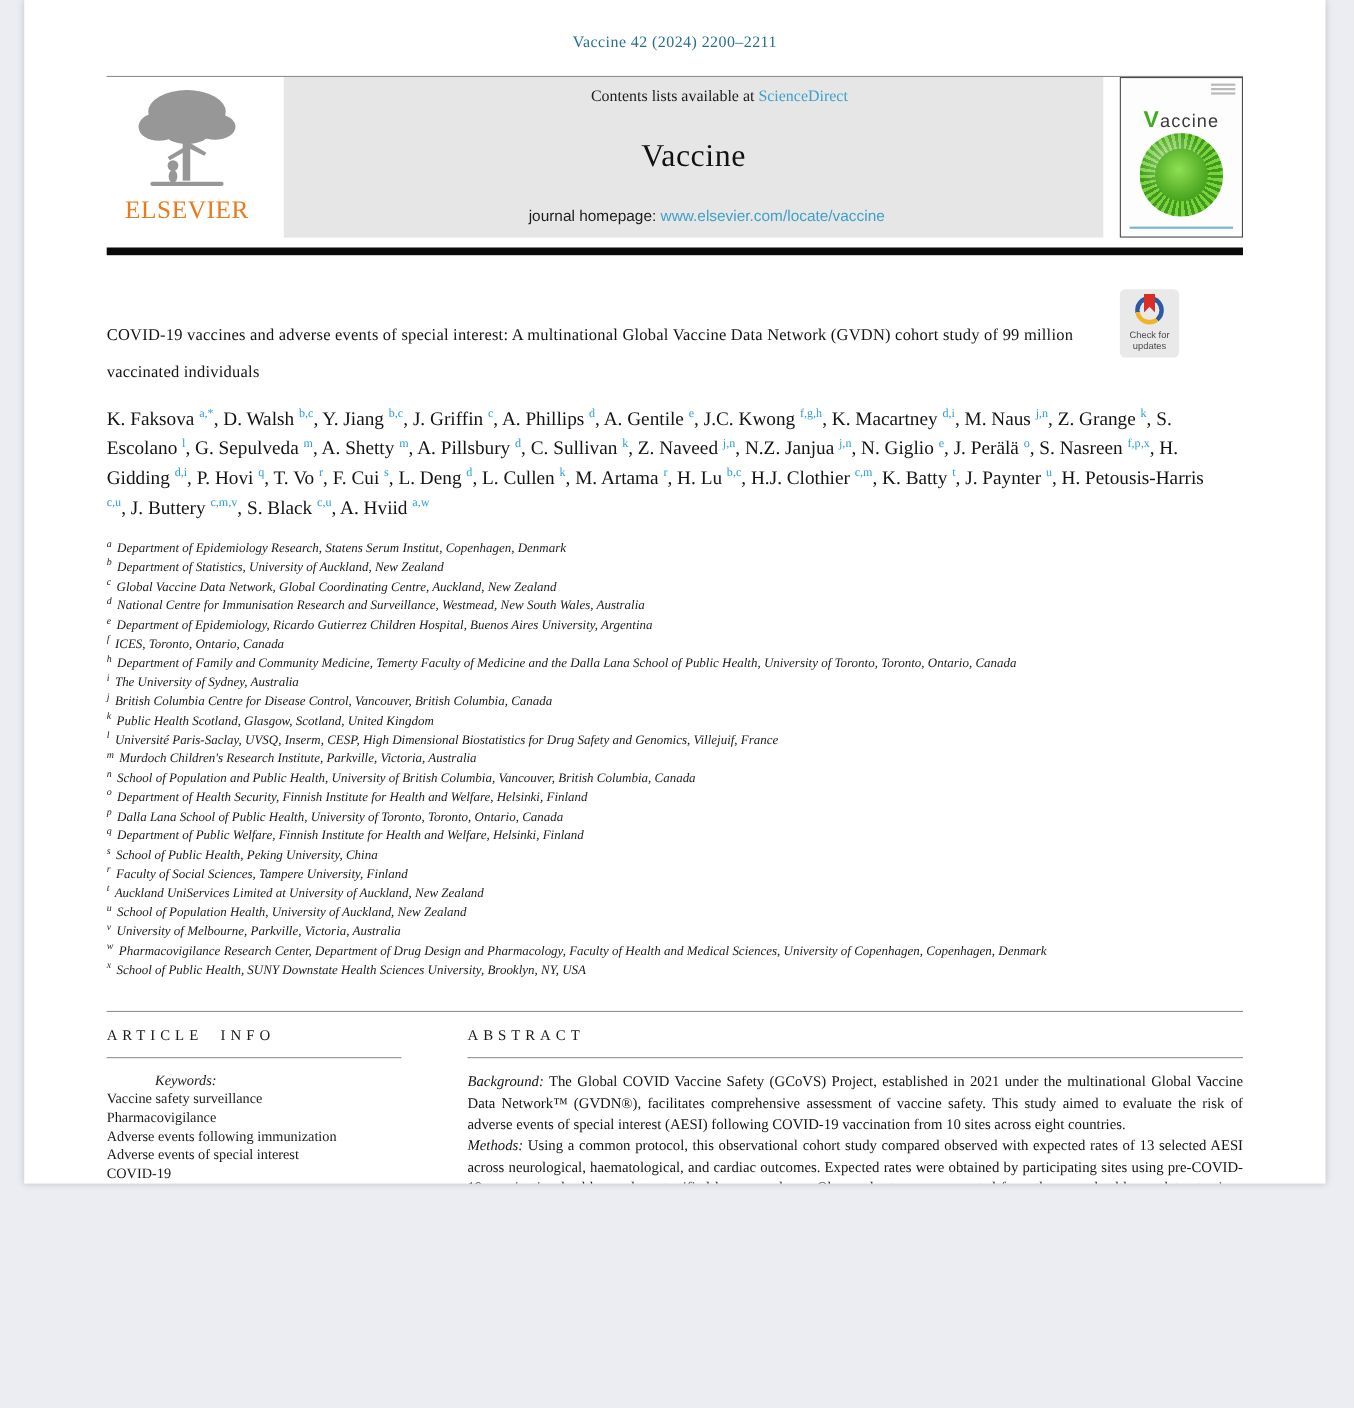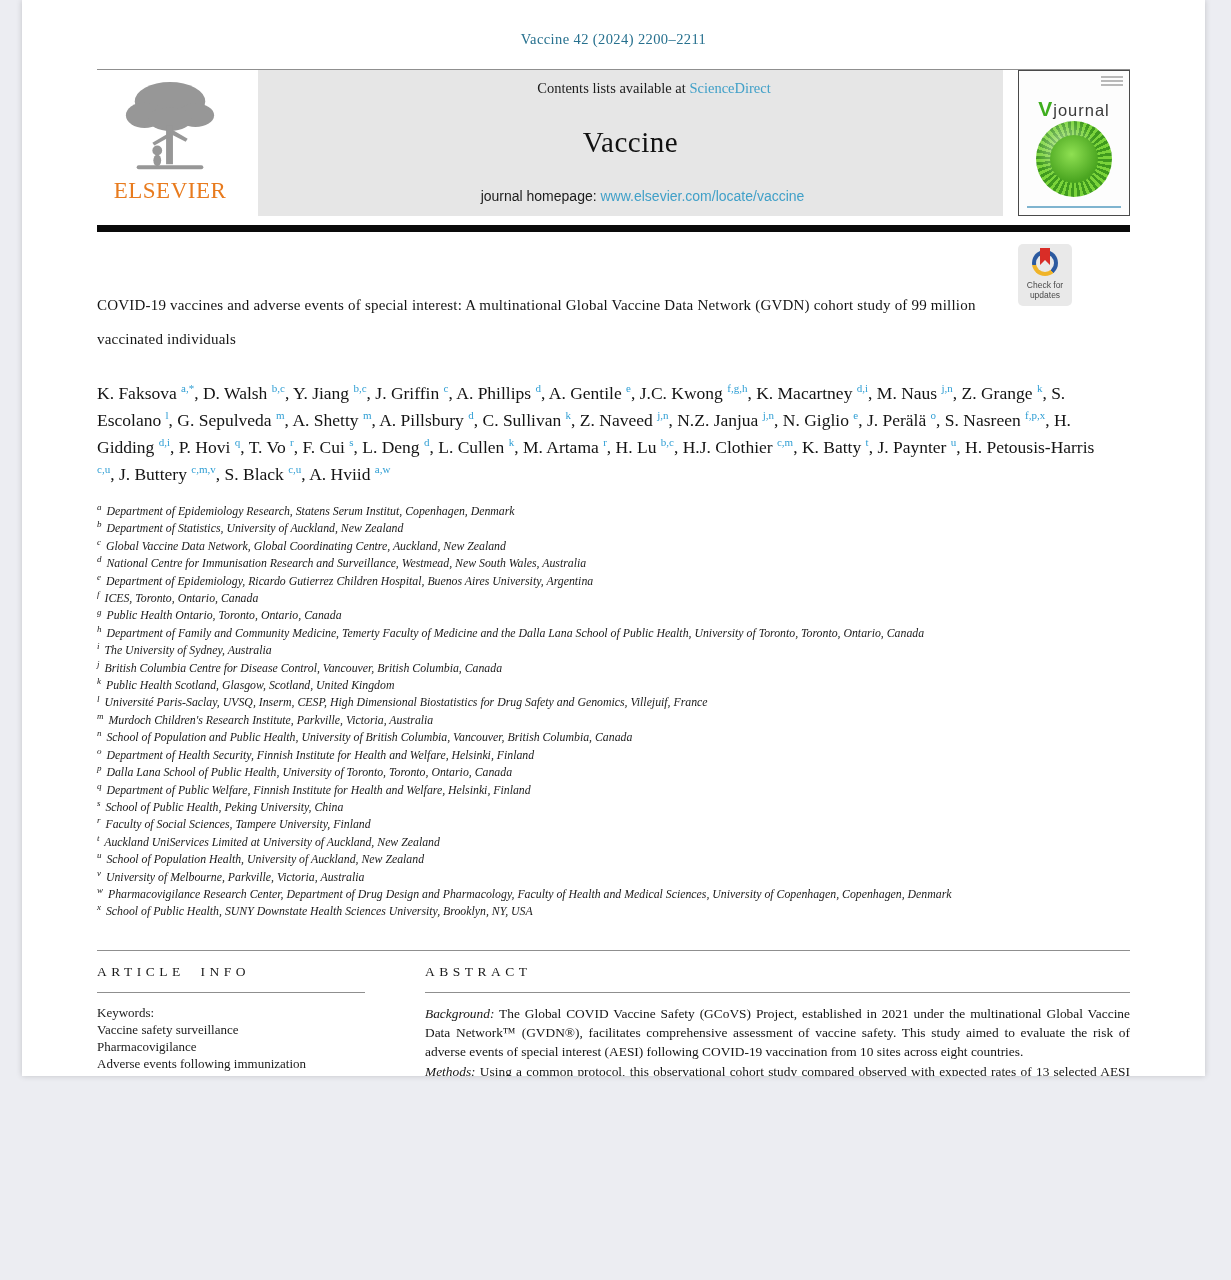--- a/index.html
+++ b/index.html
@@ -55,48 +55,48 @@
   .cover-footline{position:absolute;bottom:7px;left:8px;right:8px;height:2px;background:#7fb4cf;}
 
   .thick-rule{height:7px;background:#0a0a0a;margin-top:9px;}
 
   
   .article-title{
     margin:56px 0 0 0;font-weight:normal;font-size:15px;line-height:34px;color:#141414;
     width:905px;letter-spacing:.2px;
   }
   .crossmark{
-    position:absolute;left:996px;top:244px;width:54px;height:62px;background:#e9e9e9;
+    position:absolute;left:996px;top:263px;width:54px;height:62px;background:#e9e9e9;
     border-radius:5px;display:flex;flex-direction:column;align-items:center;padding-top:6px;box-sizing:border-box;
   }
   .cm-ring{width:26px;height:26px;border-radius:50%;
     background:conic-gradient(from 140deg,#f0b429 0 120deg,#2c5aa0 120deg 360deg);
     display:flex;align-items:center;justify-content:center;position:relative;}
   .cm-ring::before{content:"";width:18px;height:18px;border-radius:50%;background:#e9e9e9;}
   .cm-bookmark{position:absolute;left:50%;top:-2px;transform:translateX(-50%);
     width:10px;height:17px;background:#d92d27;
     clip-path:polygon(0 0,100% 0,100% 100%,50% 70%,0 100%);}
   .cm-text{font-family:"Liberation Sans",sans-serif;font-size:8.5px;line-height:10px;color:#4a4a4a;text-align:center;margin-top:4px;}
 
-  .authors{margin-top:24px;font-size:17.5px;line-height:27px;color:#141414;width:1005px;}
+  .authors{margin-top:11px;font-size:17.5px;line-height:27px;color:#141414;width:1005px;}
   .au-sup{color:#2f9ed4;font-size:11px;}
   sup{line-height:0;}
 
   .affiliations{margin-top:15px;font-size:11.8px;line-height:17.4px;font-style:italic;color:#1a1a1a;}
   .aff-sup{font-size:9px;color:#1a1a1a;margin-right:2px;}
 
   
   .rule-full{margin-top:29px;border-top:1.2px solid #8f8f8f;}
   .cols{display:flex;margin-top:13px;}
   .col-left{width:268px;flex:none;}
   .col-gap{width:60px;flex:none;}
   .col-right{width:705px;flex:none;}
   .sec-heading{font-size:13.5px;color:#1a1a1a;letter-spacing:4.5px;word-spacing:8px;}
   .sec-rule{border-top:1px solid #8f8f8f;margin-top:12px;margin-bottom:11px;}
-  .kw-label{font-size:13px;line-height:17px;color:#1a1a1a;}
+  .kw-label{font-style:italic;font-size:13px;line-height:17px;color:#1a1a1a;margin-left:44px;}
   .kw-item{font-size:13px;line-height:17px;color:#1a1a1a;}
   .abstract p{margin:0;font-size:13.4px;line-height:19.3px;color:#151515;text-align:justify;}
   .abstract .plabel{font-style:italic;}
 </style>
 </head>
 <body>
 
 <div class="page">
   <div class="content">
 
@@ -128,40 +128,39 @@
         <div class="journal-name">Vaccine</div>
         <div class="homepage-line"><span>journal homepage: </span><a class="link">www.elsevier.com/locate/vaccine</a></div>
       </div>
 
       <div class="cover-thumb">
         <div class="cover-meta">
             <div></div>
             <div></div>
             <div></div>
           </div>
-        <div class="cover-title"><span class="v">V</span><span>journal</span></div>
+        <div class="cover-title"><span class="v">V</span><span>accine</span></div>
         <div class="virus"></div>
         <div class="cover-footline"></div>
       </div>
     </div>
 
     <div class="thick-rule"></div>
 
     <h1 class="article-title">COVID-19 vaccines and adverse events of special interest: A multinational Global Vaccine Data Network (GVDN) cohort study of 99 million vaccinated individuals</h1>
 
     <div class="authors" id="authors"><span><span>K. Faksova </span><sup class="au-sup">a,*</sup></span>, <span><span>D. Walsh </span><sup class="au-sup">b,c</sup></span>, <span><span>Y. Jiang </span><sup class="au-sup">b,c</sup></span>, <span><span>J. Griffin </span><sup class="au-sup">c</sup></span>, <span><span>A. Phillips </span><sup class="au-sup">d</sup></span>, <span><span>A. Gentile </span><sup class="au-sup">e</sup></span>, <span><span>J.C. Kwong </span><sup class="au-sup">f,g,h</sup></span>, <span><span>K. Macartney </span><sup class="au-sup">d,i</sup></span>, <span><span>M. Naus </span><sup class="au-sup">j,n</sup></span>, <span><span>Z. Grange </span><sup class="au-sup">k</sup></span>, <span><span>S. Escolano </span><sup class="au-sup">l</sup></span>, <span><span>G. Sepulveda </span><sup class="au-sup">m</sup></span>, <span><span>A. Shetty </span><sup class="au-sup">m</sup></span>, <span><span>A. Pillsbury </span><sup class="au-sup">d</sup></span>, <span><span>C. Sullivan </span><sup class="au-sup">k</sup></span>, <span><span>Z. Naveed </span><sup class="au-sup">j,n</sup></span>, <span><span>N.Z. Janjua </span><sup class="au-sup">j,n</sup></span>, <span><span>N. Giglio </span><sup class="au-sup">e</sup></span>, <span><span>J. Perälä </span><sup class="au-sup">o</sup></span>, <span><span>S. Nasreen </span><sup class="au-sup">f,p,x</sup></span>, <span><span>H. Gidding </span><sup class="au-sup">d,i</sup></span>, <span><span>P. Hovi </span><sup class="au-sup">q</sup></span>, <span><span>T. Vo </span><sup class="au-sup">r</sup></span>, <span><span>F. Cui </span><sup class="au-sup">s</sup></span>, <span><span>L. Deng </span><sup class="au-sup">d</sup></span>, <span><span>L. Cullen </span><sup class="au-sup">k</sup></span>, <span><span>M. Artama </span><sup class="au-sup">r</sup></span>, <span><span>H. Lu </span><sup class="au-sup">b,c</sup></span>, <span><span>H.J. Clothier </span><sup class="au-sup">c,m</sup></span>, <span><span>K. Batty </span><sup class="au-sup">t</sup></span>, <span><span>J. Paynter </span><sup class="au-sup">u</sup></span>, <span><span>H. Petousis-Harris </span><sup class="au-sup">c,u</sup></span>, <span><span>J. Buttery </span><sup class="au-sup">c,m,v</sup></span>, <span><span>S. Black </span><sup class="au-sup">c,u</sup></span>, <span><span>A. Hviid </span><sup class="au-sup">a,w</sup></span></div>
 
     <div class="affiliations" id="affiliations">
         <div><sup class="aff-sup">a</sup> Department of Epidemiology Research, Statens Serum Institut, Copenhagen, Denmark</div>
         <div><sup class="aff-sup">b</sup> Department of Statistics, University of Auckland, New Zealand</div>
         <div><sup class="aff-sup">c</sup> Global Vaccine Data Network, Global Coordinating Centre, Auckland, New Zealand</div>
         <div><sup class="aff-sup">d</sup> National Centre for Immunisation Research and Surveillance, Westmead, New South Wales, Australia</div>
         <div><sup class="aff-sup">e</sup> Department of Epidemiology, Ricardo Gutierrez Children Hospital, Buenos Aires University, Argentina</div>
         <div><sup class="aff-sup">f</sup> ICES, Toronto, Ontario, Canada</div>
-        <div><sup class="aff-sup">g</sup> Public Health Ontario, Toronto, Ontario, Canada</div>
         <div><sup class="aff-sup">h</sup> Department of Family and Community Medicine, Temerty Faculty of Medicine and the Dalla Lana School of Public Health, University of Toronto, Toronto, Ontario, Canada</div>
         <div><sup class="aff-sup">i</sup> The University of Sydney, Australia</div>
         <div><sup class="aff-sup">j</sup> British Columbia Centre for Disease Control, Vancouver, British Columbia, Canada</div>
         <div><sup class="aff-sup">k</sup> Public Health Scotland, Glasgow, Scotland, United Kingdom</div>
         <div><sup class="aff-sup">l</sup> Université Paris-Saclay, UVSQ, Inserm, CESP, High Dimensional Biostatistics for Drug Safety and Genomics, Villejuif, France</div>
         <div><sup class="aff-sup">m</sup> Murdoch Children's Research Institute, Parkville, Victoria, Australia</div>
         <div><sup class="aff-sup">n</sup> School of Population and Public Health, University of British Columbia, Vancouver, British Columbia, Canada</div>
         <div><sup class="aff-sup">o</sup> Department of Health Security, Finnish Institute for Health and Welfare, Helsinki, Finland</div>
         <div><sup class="aff-sup">p</sup> Dalla Lana School of Public Health, University of Toronto, Toronto, Ontario, Canada</div>
         <div><sup class="aff-sup">q</sup> Department of Public Welfare, Finnish Institute for Health and Welfare, Helsinki, Finland</div>

